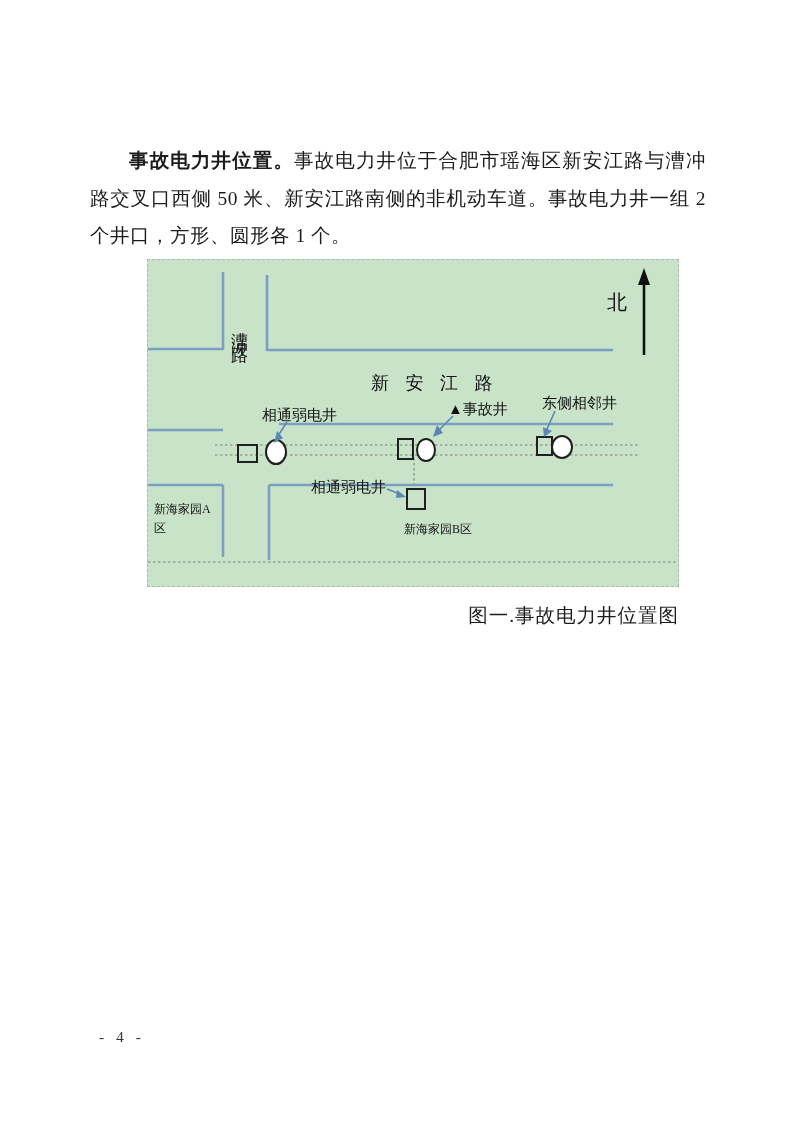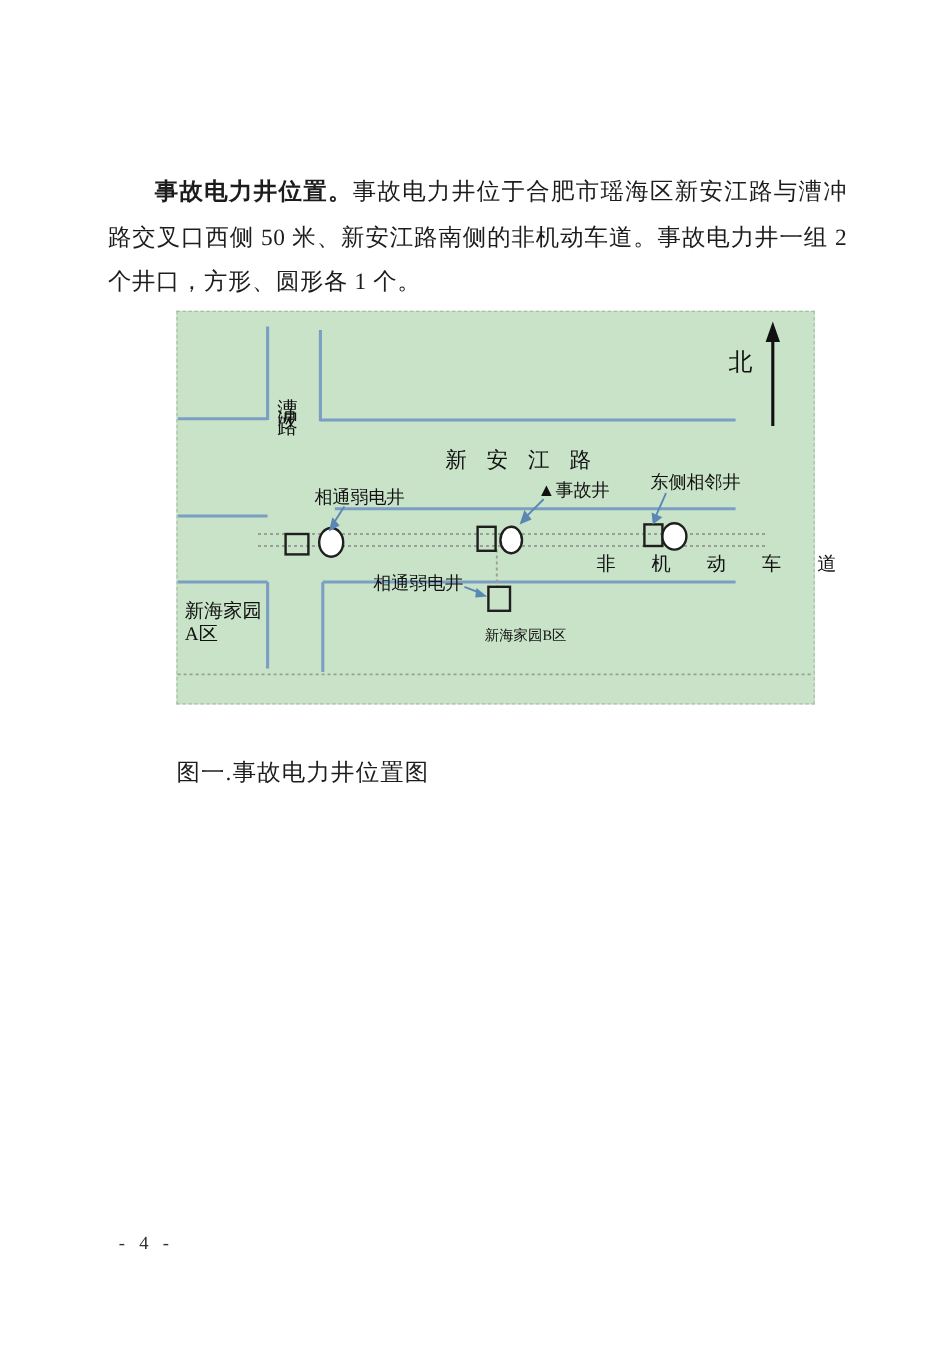--- a/index.html
+++ b/index.html
@@ -43,25 +43,25 @@
     line-height: 18px;
     white-space: nowrap;
   }
   .road-name { font-size: 18px; letter-spacing: 6px; }
   .lane-name { font-size: 16px; letter-spacing: 13px; }
   .vertical-road {
     writing-mode: vertical-rl;
     letter-spacing: 7px;
     font-size: 17px;
   }
-  .district { white-space: normal; width: 64px; font-size: 16px; line-height: 19px; }
+  .district { white-space: normal; width: 64px; font-size: 12px; line-height: 19px; }
   .north-label { font-size: 20px; }
   figcaption {
-    margin-top: 43px;
-    text-align: left;
+    margin-top: 15px;
+    text-align: right;
     font-size: 19.5px;
     letter-spacing: 1px;
   }
   .para-after-figure { margin-top: 40px !important; }
   .page-number {
     position: absolute;
     left: 99px; top: 1028px;
     font-size: 15.5px;
     letter-spacing: 4px;
     color: #333;
@@ -126,21 +126,20 @@
           <polygon points="258,237 249,230 248,238" stroke="none"></polygon>
         </g>
       </svg>
 
       <div class="dlabel north-label" style="left:459px; top:33px;">北</div>
       <div class="dlabel vertical-road" style="left:82px; top:59px;">漕冲路</div>
       <div class="dlabel road-name" style="left:223px; top:114px;">新 安 江 路</div>
       <div class="dlabel" style="left:114px; top:146px;">相通弱电井</div>
       <div class="dlabel" style="left:300px; top:140px;">▲事故井</div>
       <div class="dlabel" style="left:394px; top:134px;">东侧相邻井</div>
-      <div class="dlabel lane-name" style="left:349px; top:202px;">非 机 动 车 道</div>
       <div class="dlabel" style="left:163px; top:218px;">相通弱电井</div>
       <div class="dlabel district" style="left:6px; top:240px;">新海家园A区</div>
       <div class="dlabel" style="left:256px; top:260px; font-size:12px;">新海家园B区</div>
     </div>
 
     <figcaption>图一.事故电力井位置图</figcaption>
   </figure>
 
 
 </div>

